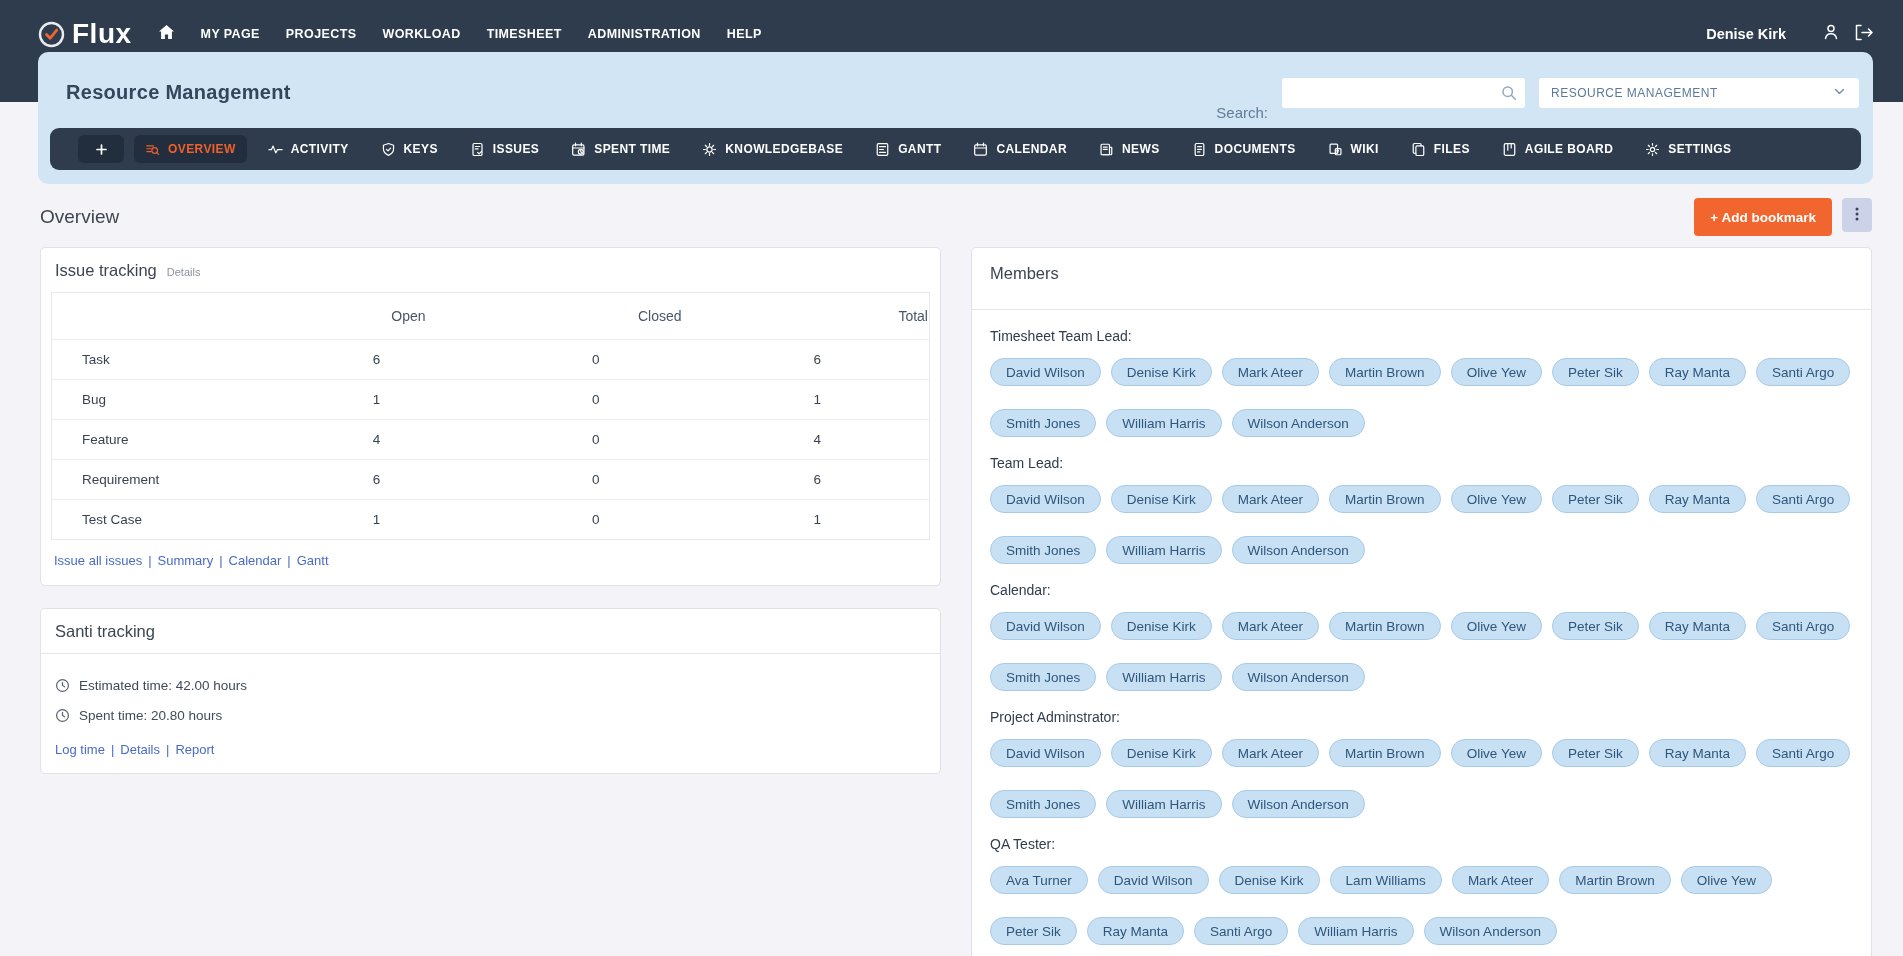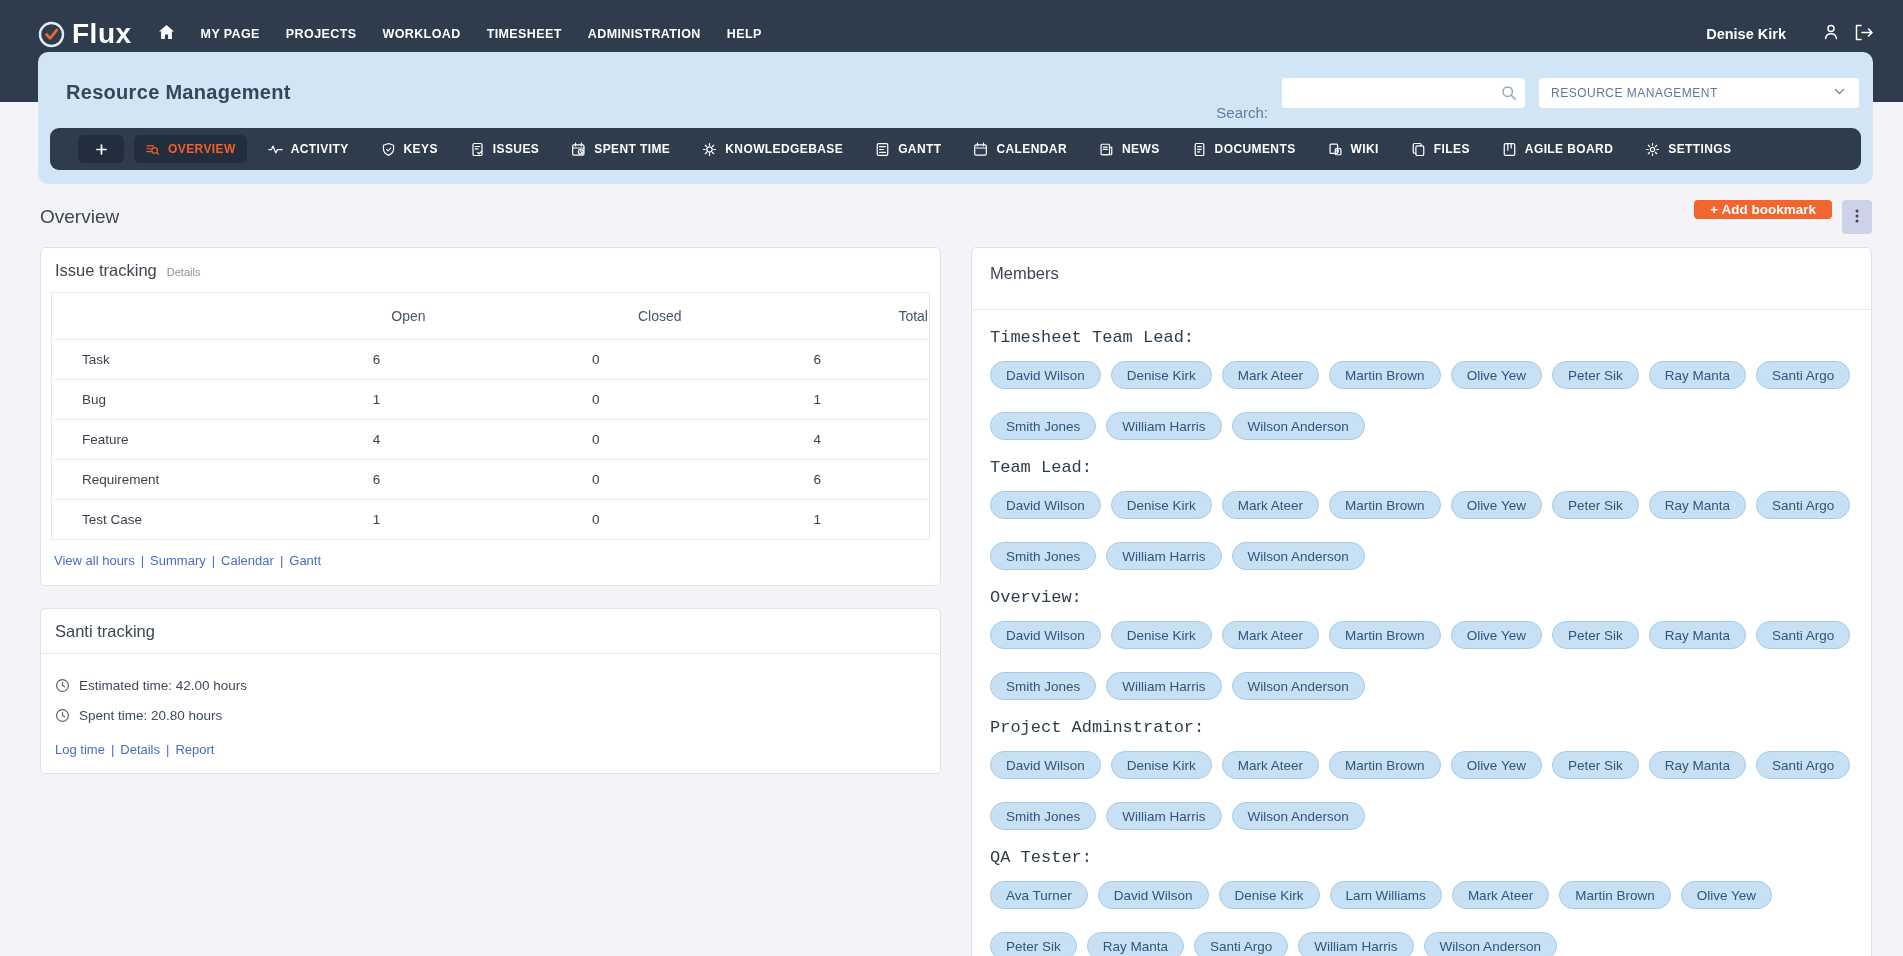--- a/index.html
+++ b/index.html
@@ -36,21 +36,21 @@
   .tab-add { width:46px; height:28px; background:#222e3e; border-radius:6px; color:#fff; display:flex; align-items:center; justify-content:center; cursor:pointer; flex:none; }
   .tab { display:flex; align-items:center; gap:8px; color:#fff; font-size:12px; font-weight:700; letter-spacing:.4px; padding:0 11px; height:28px; border-radius:6px; cursor:pointer; white-space:nowrap; }
   .tab.active { background:#222e3e; color:#f0602b; }
   .tab-ic svg, .tab-add svg { width:15px; height:15px; display:block; }
 
   
   .content { padding:16px 31px 0 40px; }
   .content-head { display:flex; justify-content:space-between; align-items:center; margin-bottom:13px; height:34px; }
   .page-title { font-size:19px; font-weight:400; color:#3d4653; }
   .head-actions { display:flex; gap:10px; }
-  .btn-bookmark { background:#f0662e; color:#fff; border:none; border-radius:4px; height:19px; padding:0 16px; font:600 13.5px "Liberation Sans", sans-serif; cursor:pointer; }
+  .btn-bookmark { background:#f0662e; color:#fff; border:none; border-radius:4px; height:38px; padding:0 16px; font:600 13.5px "Liberation Sans", sans-serif; cursor:pointer; }
   .btn-kebab { width:30px; height:34px; background:#ccd3e9; border:none; border-radius:4px; display:flex; align-items:center; justify-content:center; cursor:pointer; }
 
   .columns { display:grid; grid-template-columns:1fr 1fr; gap:30px; align-items:start; }
   .card { background:#fff; border:1px solid #e1e1e8; border-radius:5px; }
 
   
   .card-it { padding:10px 10px 2px; }
   .it-head { display:flex; align-items:baseline; gap:10px; padding:3px 2px 12px 4px; }
   .card-title { font-size:16.5px; color:#3d4653; }
   .details-link { font-size:11px; color:#8b919c; }
@@ -68,21 +68,21 @@
   .card-tt { margin-top:22px; }
   .tt-head { padding:13px 14px 12px; border-bottom:1px solid #e5e5ea; }
   .tt-body { padding:24px 14px 4px; }
   .tt-item { display:flex; align-items:center; gap:9px; font-size:13.5px; color:#3f4b5a; margin-bottom:15px; }
   .tt-ic { display:flex; }
   .tt-links { padding:0 14px 16px; font-size:13px; }
 
   
   .m-head { padding:16px 18px 26px; border-bottom:1px solid #e5e5ea; }
   .m-body { padding:0 18px 20px; }
-  .m-role { font-size:17px; color:#2f3d4d; margin:18px 0 0;font-family:Liberation Mono, monospace; }
+  .m-role { font-size:14px; color:#2f3d4d; margin:18px 0 0; }
   .m-pills { display:flex; flex-wrap:wrap; gap:23px 10px; margin-top:14px; }
   .pill { background:#c8e0f3; border:1px solid #a6cbe9; color:#2f567c; border-radius:14px; height:28px; display:inline-flex; align-items:center; padding:0 15px; font-size:13.5px; cursor:pointer; white-space:nowrap; }
 </style>
 </head>
 <body>
 
 <div class="navbar">
   <div class="logo">
     <span>
       <svg width="27" height="27" viewBox="0 0 27 27" fill="none">
@@ -352,21 +352,21 @@
               <div class="t-c">0</div>
               <div class="t-c">6</div>
             </div>
             <div class="t-row">
               <div class="t-c t-first">Test Case</div>
               <div class="t-c">1</div>
               <div class="t-c">0</div>
               <div class="t-c">1</div>
             </div>
           </div>
-        <div class="links-row" id="issue-links"><a class="link">View all hours</a><span class="pipe">|</span><a class="link">Summary</a><span class="pipe">|</span><a class="link">Calendar</a><span class="pipe">|</span><a class="link">Gantt</a></div>
+        <div class="links-row" id="issue-links"><a class="link">Issue all issues</a><span class="pipe">|</span><a class="link">Summary</a><span class="pipe">|</span><a class="link">Calendar</a><span class="pipe">|</span><a class="link">Gantt</a></div>
       </div>
 
       <div class="card card-tt">
         <div class="tt-head">
           <span class="card-title">Santi tracking</span>
         </div>
         <div class="tt-body" id="time-items">
             <div class="tt-item">
               <span class="tt-ic">
                 <svg width="15" height="15" viewBox="0 0 16 16" fill="none" stroke="#5a6472" stroke-width="1.3" stroke-linecap="round">
@@ -417,21 +417,21 @@
               <span class="pill">Mark Ateer</span>
               <span class="pill">Martin Brown</span>
               <span class="pill">Olive Yew</span>
               <span class="pill">Peter Sik</span>
               <span class="pill">Ray Manta</span>
               <span class="pill">Santi Argo</span>
               <span class="pill">Smith Jones</span>
               <span class="pill">William Harris</span>
               <span class="pill">Wilson Anderson</span>
             </div>
-            <div class="m-role">Overview:</div>
+            <div class="m-role">Calendar:</div>
             <div class="m-pills">
               <span class="pill">David Wilson</span>
               <span class="pill">Denise Kirk</span>
               <span class="pill">Mark Ateer</span>
               <span class="pill">Martin Brown</span>
               <span class="pill">Olive Yew</span>
               <span class="pill">Peter Sik</span>
               <span class="pill">Ray Manta</span>
               <span class="pill">Santi Argo</span>
               <span class="pill">Smith Jones</span>

